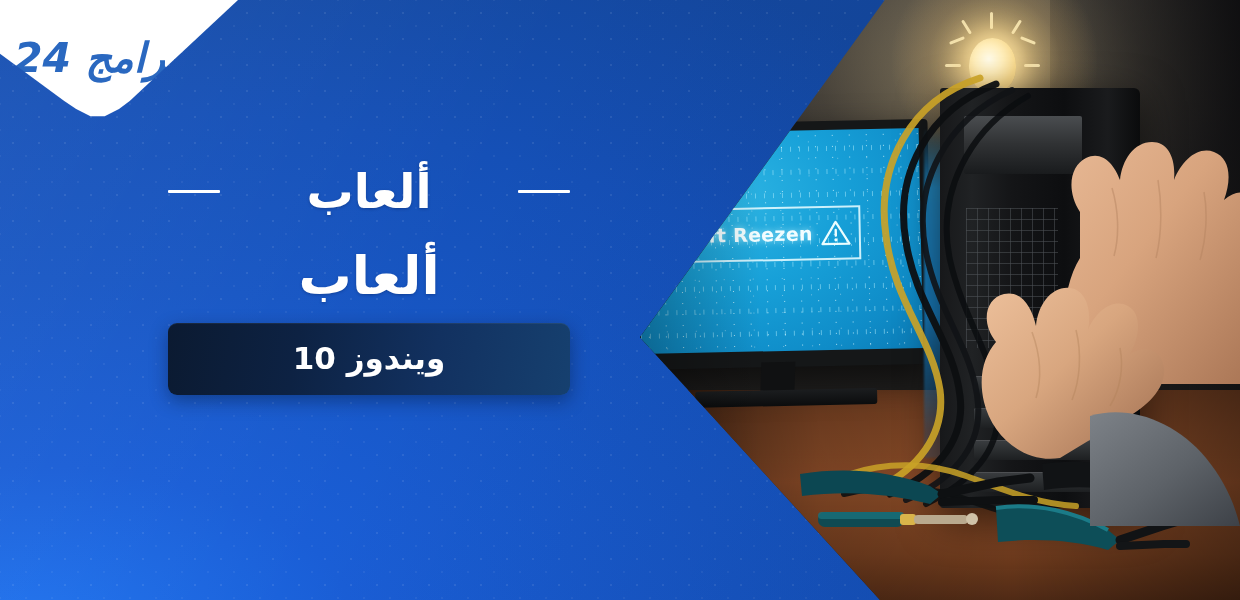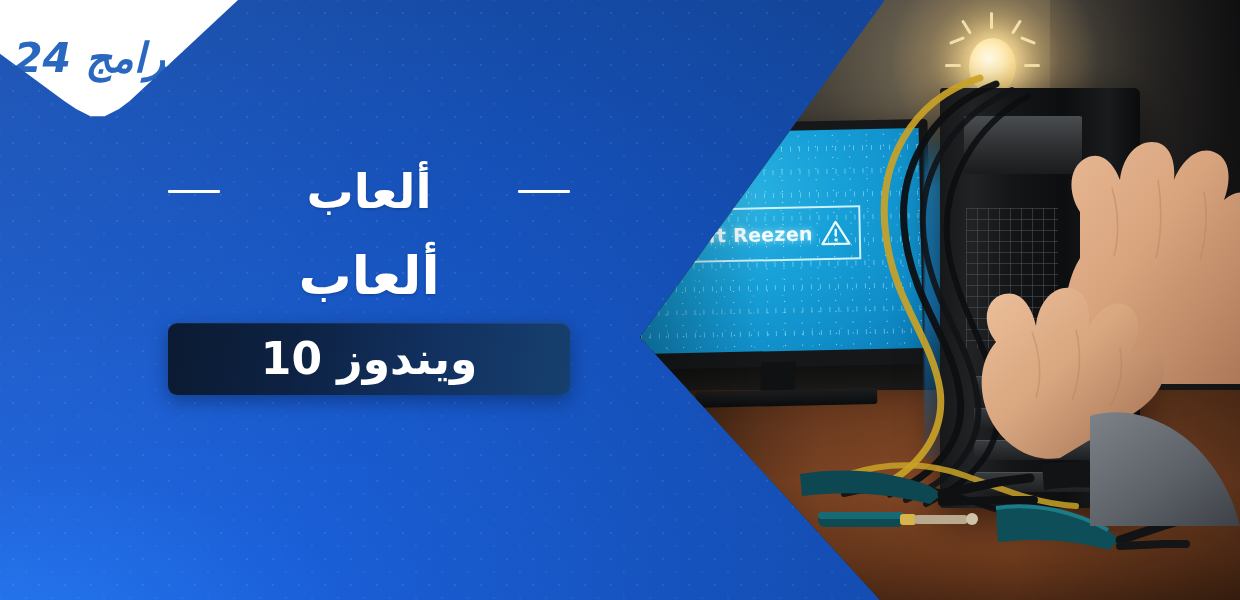--- a/index.html
+++ b/index.html
@@ -234,21 +234,21 @@
   }
   .pill{
     margin-top:16px;
     height:72px;
     border-radius:9px;
     background:linear-gradient(100deg,#0b1a31 0%,#0d2243 32%,#123160 66%,#16406f 100%);
     box-shadow:0 6px 18px rgba(3,15,40,.38), inset 0 1px 0 rgba(255,255,255,.06);
     display:flex; align-items:center; justify-content:center;
   }
   .pill-text{
-    color:#ffffff; font-size:44px; font-weight:700; line-height:1;
+    color:#ffffff; font-size:31px; font-weight:700; line-height:1;
     direction:rtl;
     text-align:center;
   }
 </style>
 </head>
 <body>
 
 <div class="banner">
 
   <div class="bg-blue"></div>

